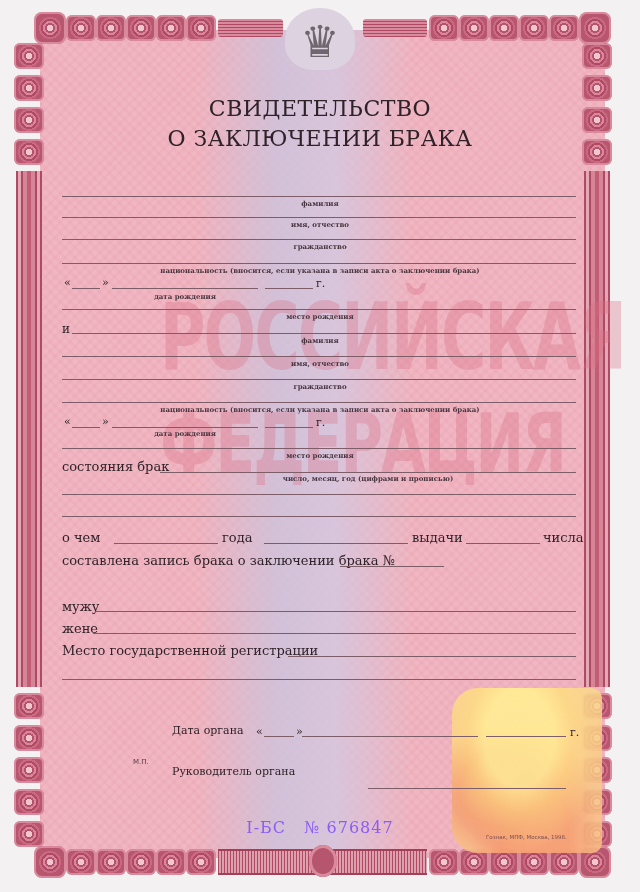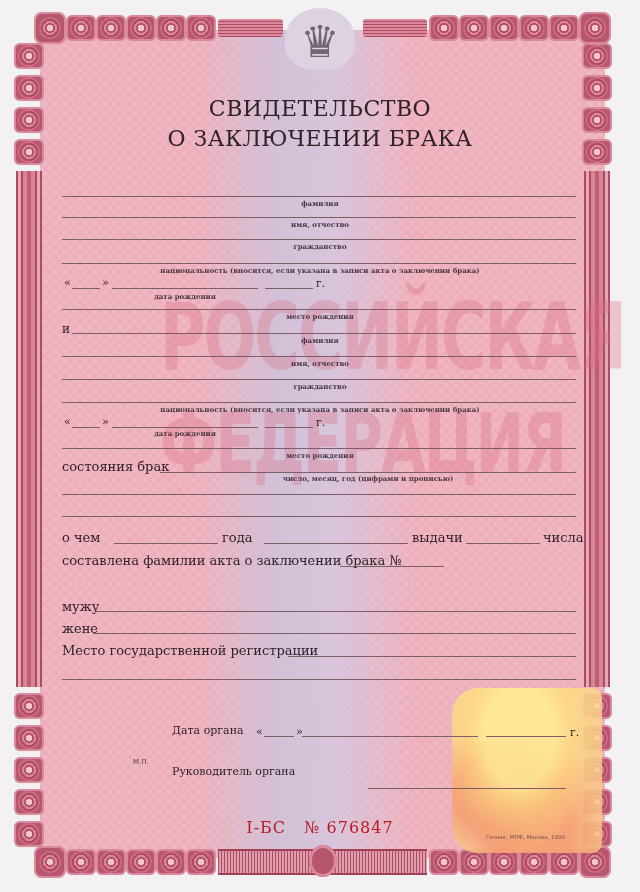--- a/index.html
+++ b/index.html
@@ -105,21 +105,21 @@
     font-size: 7px; color: #4a3640; font-weight: bold;
   }
   .txt {
     position: absolute; font-size: 13px; color: #2f2228; white-space: nowrap;
   }
   .txt.small { font-size: 12px; }
   .txt.sm2 { font-size: 11px; }
   .quote { position: absolute; font-size: 11px; color: #2f2228; }
   .serial {
     position: absolute; left: 0; top: 818px; width: 640px; text-align: center;
-    font-size: 16px; color: #b91c1c; letter-spacing: 1px;
+    font-size: 16px; color: #8b5cf6; letter-spacing: 1px;
   }
   .imprint {
     position: absolute; left: 486px; top: 834px; font-family: "DejaVu Sans", sans-serif;
     font-size: 5.5px; color: #7a5055;
   }
   .hologram {
     position: absolute; left: 452px; top: 688px; width: 150px; height: 165px;
     border-radius: 26px 10px 10px 26px;
     background:
       radial-gradient(ellipse at 45% 30%, rgba(255,236,150,0.85) 0 30%, rgba(255,220,130,0.6) 45%, rgba(0,0,0,0) 70%),
@@ -255,21 +255,21 @@
   <div class="rule" style="left:62px;top:516px;width:514px"></div>
 
   <div class="txt" style="left:62px;top:530px">о чем</div>
   <div class="rule" style="left:114px;top:543px;width:104px"></div>
   <div class="txt" style="left:222px;top:530px">года</div>
   <div class="rule" style="left:264px;top:543px;width:144px"></div>
   <div class="txt" style="left:412px;top:530px">выдачи</div>
   <div class="rule" style="left:466px;top:543px;width:74px"></div>
   <div class="txt" style="left:543px;top:530px">числа</div>
 
-  <div class="txt" style="left:62px;top:553px">составлена фамилии акта о заключении брака №</div>
+  <div class="txt" style="left:62px;top:553px">составлена запись брака о заключении брака №</div>
   <div class="rule" style="left:340px;top:566px;width:104px"></div>
 
 
   <div class="txt" style="left:62px;top:599px">мужу</div>
   <div class="rule" style="left:96px;top:611px;width:480px"></div>
   <div class="txt" style="left:62px;top:621px">жене</div>
   <div class="rule" style="left:93px;top:633px;width:483px"></div>
 
   <div class="txt" style="left:62px;top:643px">Место государственной регистрации</div>
   <div class="rule" style="left:288px;top:656px;width:288px"></div>

